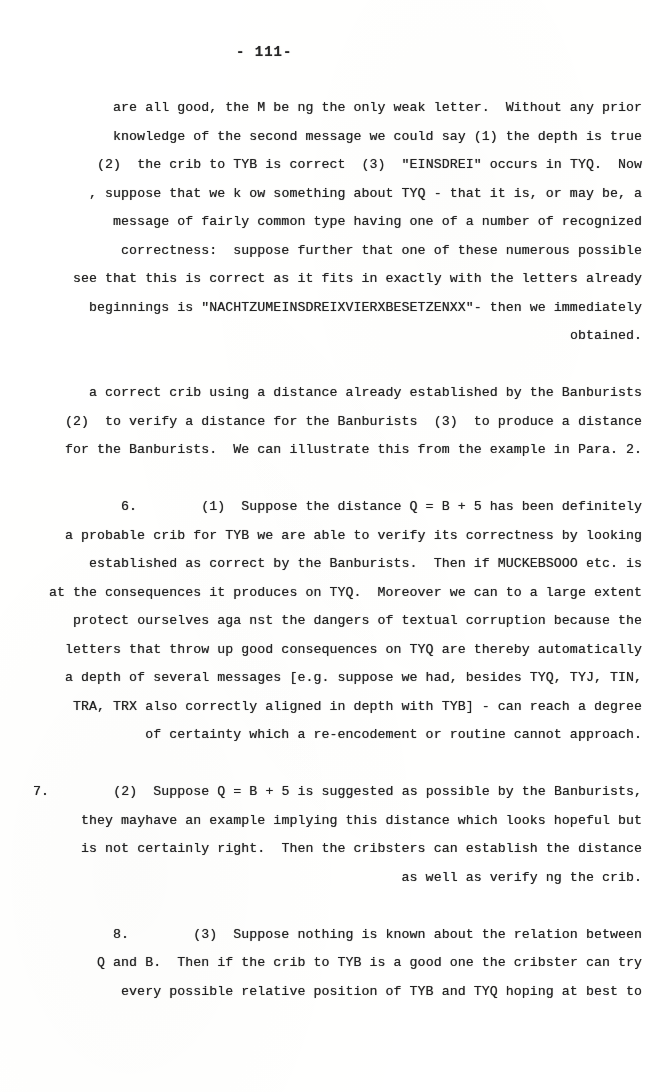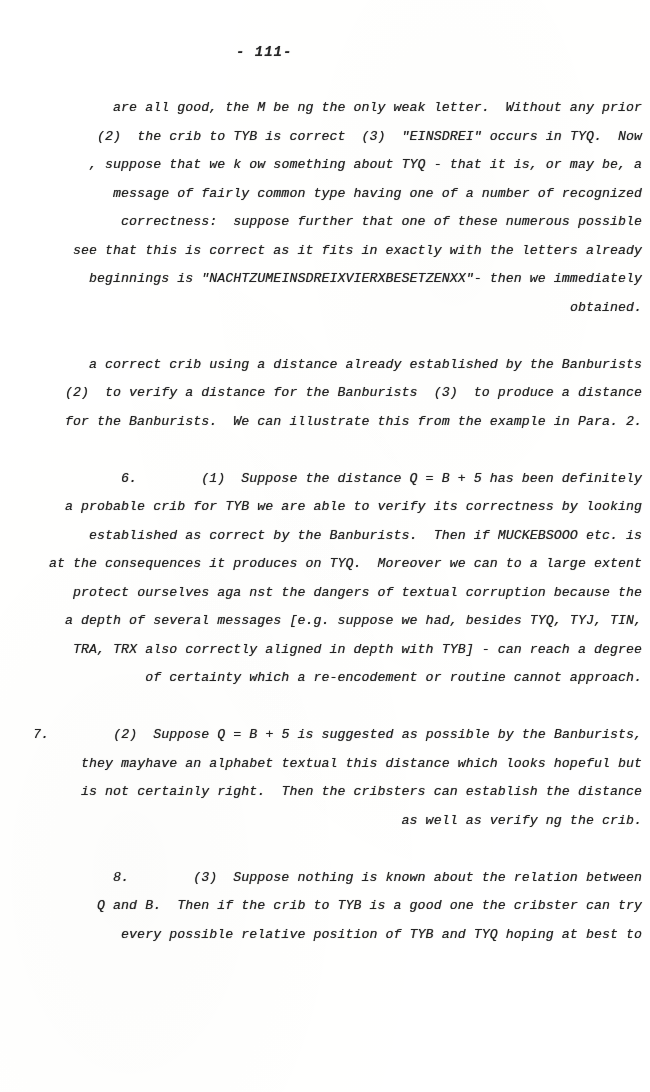--- a/index.html
+++ b/index.html
@@ -14,21 +14,20 @@
     position: relative;
     width: 650px;
     height: 1092px;
     background:
       radial-gradient(ellipse at 70% 20%, rgba(0,0,0,0.015), transparent 60%),
       radial-gradient(ellipse at 20% 80%, rgba(0,0,0,0.02), transparent 55%),
       #fdfdfc;
     font-family: "Liberation Mono", "DejaVu Sans Mono", monospace;
     color: #262626;
     filter: blur(0.25px) contrast(1.03);
-    font-style: italic;
   }
   .page-number {
     position: absolute;
     left: 236px;
     top: 44px;
     font-size: 14px;
     letter-spacing: 1px;
     font-weight: bold;
     color: #2a2a2a;
     text-shadow: 0 0 0.8px rgba(30,30,30,0.55);
@@ -61,20 +60,21 @@
 <body>
 
 <div class="sheet">
 
   <div class="page-number">- 111-</div>
 
   <div class="body-text">
 
     <div class="para">
       <div class="line">are all good, the M be ng the only weak letter.  Without any prior</div>
+      <div class="line">knowledge of the second message we could say (1) the depth is true</div>
       <div class="line">(2)  the crib to TYB is correct  (3)  "EINSDREI" occurs in TYQ.  Now</div>
       <div class="line">, suppose that we k ow something about TYQ - that it is, or may be, a</div>
       <div class="line">message of fairly common type having one of a number of recognized</div>
       <div class="line">correctness:  suppose further that one of these numerous possible</div>
       <div class="line">see that this is correct as it fits in exactly with the letters already</div>
       <div class="line">beginnings is "NACHTZUMEINSDREIXVIERXBESETZENXX"- then we immediately</div>
       <div class="line">obtained.</div>
     </div>
 
     <div class="para">
@@ -82,28 +82,29 @@
       <div class="line">(2)  to verify a distance for the Banburists  (3)  to produce a distance</div>
       <div class="line">for the Banburists.  We can illustrate this from the example in Para. 2.</div>
     </div>
 
     <div class="para">
       <div class="line">6.        (1)  Suppose the distance Q = B + 5 has been definitely</div>
       <div class="line">a probable crib for TYB we are able to verify its correctness by looking</div>
       <div class="line">established as correct by the Banburists.  Then if MUCKEBSOOO etc. is</div>
       <div class="line">at the consequences it produces on TYQ.  Moreover we can to a large extent</div>
       <div class="line">protect ourselves aga nst the dangers of textual corruption because the</div>
+      <div class="line">letters that throw up good consequences on TYQ are thereby automatically</div>
       <div class="line">a depth of several messages [e.g. suppose we had, besides TYQ, TYJ, TIN,</div>
       <div class="line">TRA, TRX also correctly aligned in depth with TYB] - can reach a degree</div>
       <div class="line">of certainty which a re-encodement or routine cannot approach.</div>
     </div>
 
     <div class="para">
       <div class="line">7.        (2)  Suppose Q = B + 5 is suggested as possible by the Banburists,</div>
-      <div class="line">they mayhave an alphabet textual this distance which looks hopeful but</div>
+      <div class="line">they mayhave an example implying this distance which looks hopeful but</div>
       <div class="line">is not certainly right.  Then the cribsters can establish the distance</div>
       <div class="line">as well as verify ng the crib.</div>
     </div>
 
     <div class="para">
       <div class="line">8.        (3)  Suppose nothing is known about the relation between</div>
       <div class="line">Q and B.  Then if the crib to TYB is a good one the cribster can try</div>
       <div class="line">every possible relative position of TYB and TYQ hoping at best to</div>
     </div>
 

